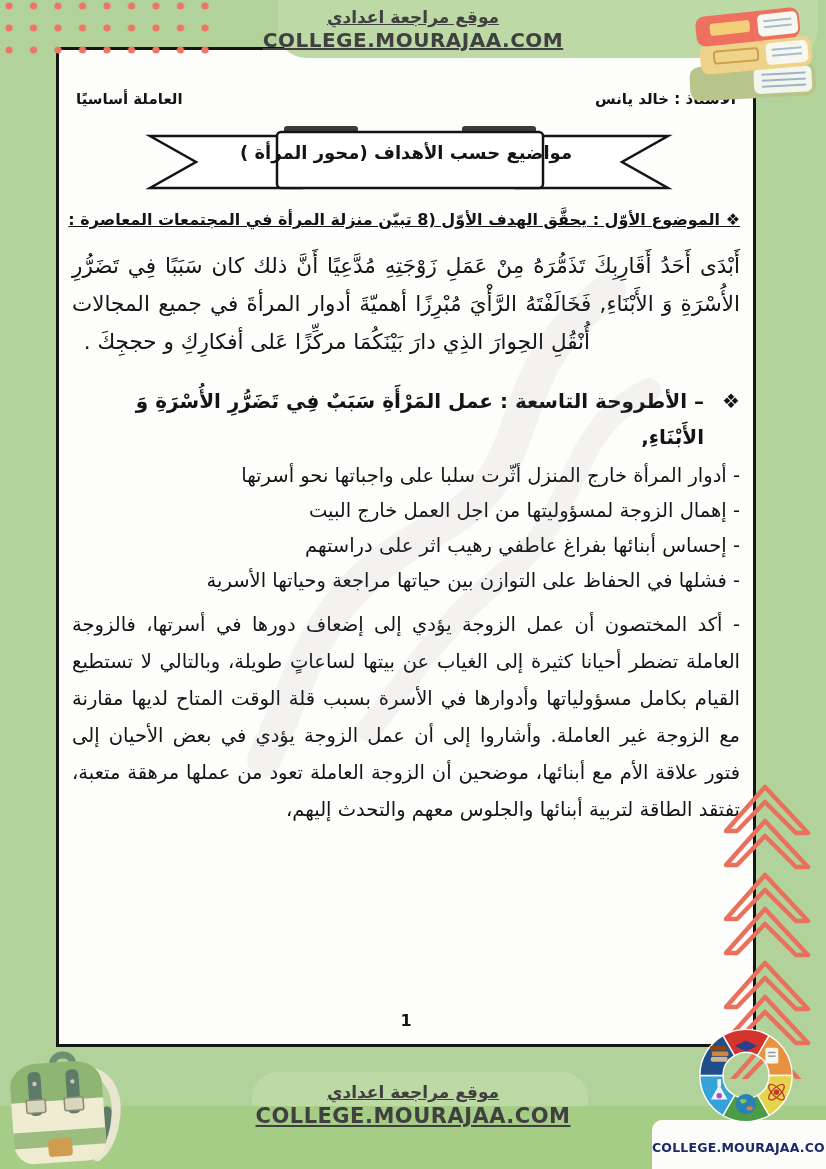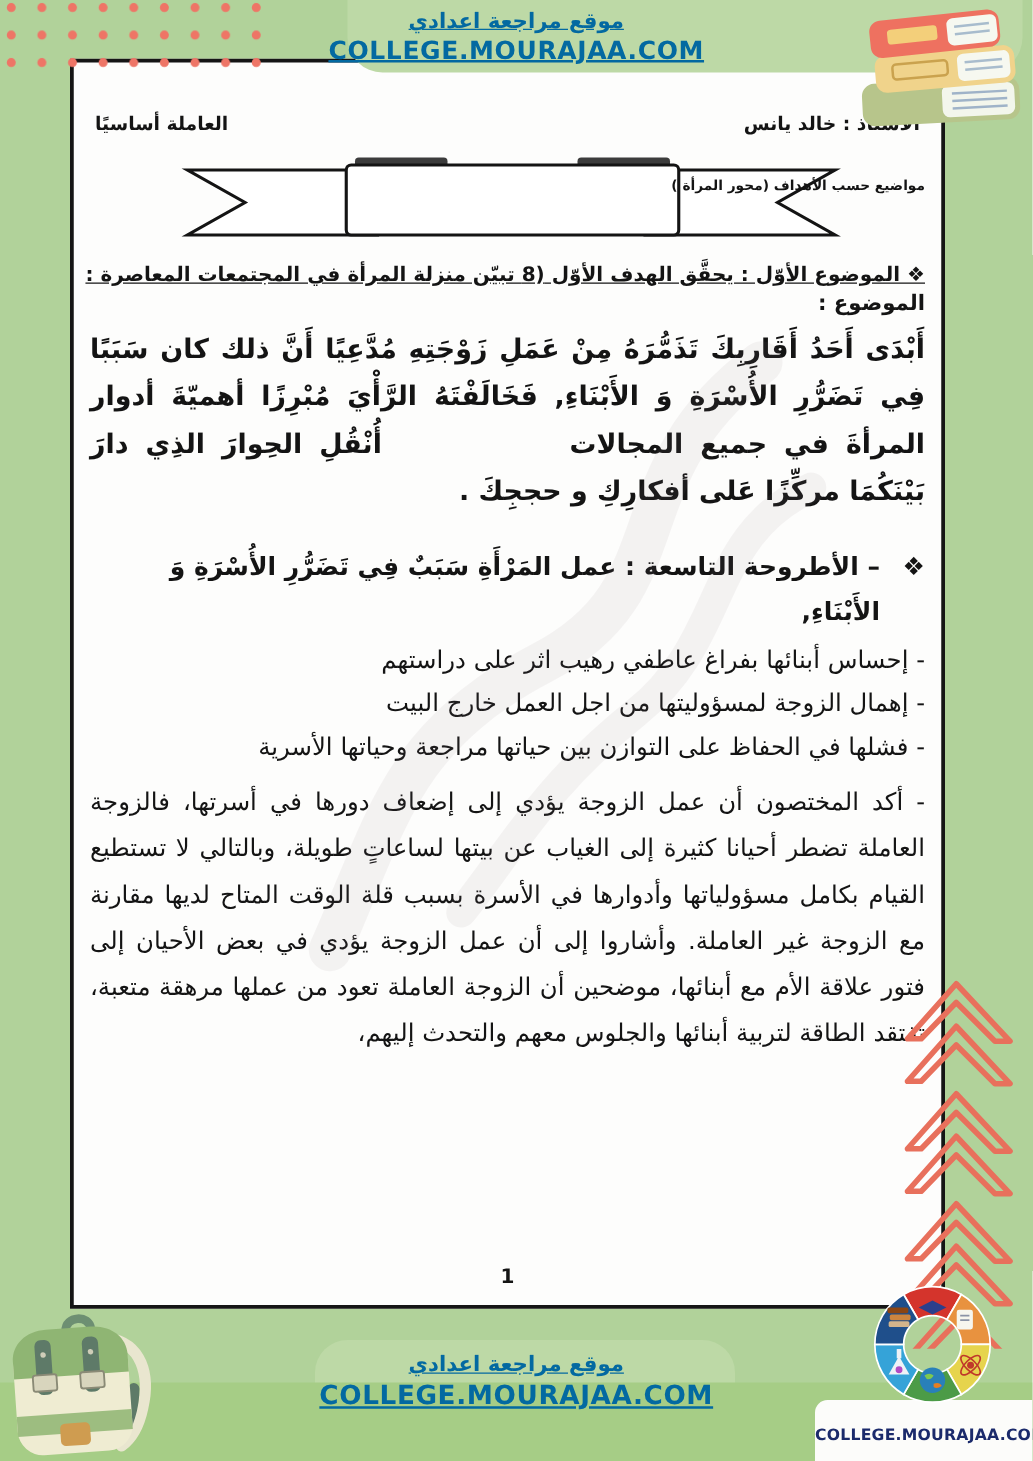--- a/index.html
+++ b/index.html
@@ -7,40 +7,40 @@
     width:826px;height:1169px;position:relative;overflow:hidden;
     background:#b1d29a;
     font-family:"DejaVu Sans", sans-serif;
   }
   
   .top-tab{position:absolute;left:278px;top:0;width:540px;height:58px;
     background:#bdd9a6;border-radius:0 0 28px 28px;z-index:2;}
   .site-header{position:absolute;left:0;top:7px;width:826px;text-align:center;z-index:4;color:#fff;}
   .site-header .t1{font-size:17px;font-weight:bold;}
   .site-header .t2{font-size:20px;font-weight:bold;letter-spacing:.5px;margin-top:1px;}
-  .site-header a, .site-footer a{color:#0369a1;text-decoration:underline;cursor:pointer;}
+  .site-header a, .site-footer a{color:#404040;text-decoration:underline;cursor:pointer;}
   .dots{position:absolute;left:4px;top:0;z-index:5;}
   .books{position:absolute;left:688px;top:4px;z-index:4;}
   
   .doc-page{position:absolute;left:56px;top:47px;width:700px;height:1000px;
     background:#fdfdfc;border:3px solid #151515;z-index:1;direction:rtl;
     padding:0 13px;box-sizing:border-box;color:#141414;}
   .watermark{position:absolute;left:120px;top:210px;opacity:.08;z-index:0;pointer-events:none;}
   .doc-head{display:flex;justify-content:space-between;padding:40px 4px 0 4px;
     font-size:15px;font-weight:bold;}
   
   .ribbon{position:relative;height:82px;margin-top:10px;}
   .ribbon svg{position:absolute;left:0;top:0;}
-  .ribbon-text{position:absolute;left:0;top:24px;width:100%;
-    font-size:11px;font-weight:bold;}
+  .ribbon-text{position:absolute;left:0;top:24px;width:100%;text-align:center;
+    font-size:18px;font-weight:bold;}
   
   .topic-heading{margin-top:10px;font-size:16px;font-weight:bold;text-decoration:underline;
     white-space:nowrap;}
   .topic-label{font-size:17px;font-weight:bold;margin-top:4px;}
-  .prompt{margin-top:8px;font-size:21.5px;font-weight:bold;line-height:38px;text-align:justify;}
+  .prompt{margin-top:18px;font-size:21.5px;font-weight:normal;line-height:38px;text-align:justify;}
   .gap{display:inline-block;width:150px;height:1px;}
   .thesis{display:flex;margin-top:22px;font-size:20px;font-weight:bold;line-height:36px;}
   .thesis .marker{width:36px;flex:0 0 36px;}
   .args{margin-top:4px;font-size:19.5px;line-height:34px;}
   .arg{margin-top:1px;}
   .expert{margin-top:8px;font-size:19.5px;line-height:37px;text-align:justify;}
   .pagenum{position:absolute;left:0;bottom:14px;width:100%;text-align:center;
     font-size:16px;font-weight:bold;direction:ltr;}
   
   .chevrons{position:absolute;left:718px;top:779px;z-index:6;}
@@ -121,37 +121,37 @@
       <polygon points="230,18 78,18 124,44 78,70 230,70" fill="#ffffff" stroke="#141414" stroke-width="2.5"></polygon>
       <polygon points="444,18 596,18 550,44 596,70 444,70" fill="#ffffff" stroke="#141414" stroke-width="2.5"></polygon>
       <rect x="212" y="8" width="74" height="10" rx="3" fill="#3c3c3c"></rect>
       <rect x="390" y="8" width="74" height="10" rx="3" fill="#3c3c3c"></rect>
       <rect x="205" y="14" width="266" height="56" rx="4" fill="#ffffff" stroke="#141414" stroke-width="2.5"></rect>
     </svg>
     <div class="ribbon-text">مواضيع حسب الأهداف (محور المرأة )</div>
   </div>
 
   <div class="topic-heading">❖ الموضوع الأوّل : يحقَّق الهدف الأوّل ‎8)‎ تبيّن منزلة المرأة في المجتمعات المعاصرة :</div>
-  <div class="topic-label">الموضوع :</div>
 
   <div class="prompt">
     <span>أَبْدَى أَحَدُ أَقَارِبِكَ تَذَمُّرَهُ مِنْ عَمَلِ زَوْجَتِهِ مُدَّعِيًا أَنَّ ذلك كان سَبَبًا فِي تَضَرُّرِ الأُسْرَةِ وَ الأَبْنَاءِ, فَخَالَفْتَهُ الرَّأْيَ مُبْرِزًا أهميّةَ أدوار المرأةَ في جميع المجالات</span><span class="gap"></span><span>أُنْقُلِ الحِوارَ الذِي دارَ بَيْنَكُمَا مركِّزًا عَلى أفكارِكِ و حججِكَ .</span>
   </div>
 
   <div class="thesis">
     <span class="marker">❖</span>
     <div class="thesis-text">
       <span>– الأطروحة التاسعة :</span>
       <span>عمل المَرْأَةِ سَبَبٌ فِي تَضَرُّرِ الأُسْرَةِ وَ الأَبْنَاءِ,</span>
     </div>
   </div>
 
   <div class="args">
+    <div class="arg">- أدوار المرأة خارج المنزل أثّرت سلبا على واجباتها نحو أسرتها</div>
+    <div class="arg">-  إهمال الزوجة لمسؤوليتها من اجل العمل خارج البيت</div>
     <div class="arg">- إحساس أبنائها بفراغ عاطفي رهيب اثر على دراستهم</div>
-    <div class="arg">-  إهمال الزوجة لمسؤوليتها من اجل العمل خارج البيت</div>
     <div class="arg">- فشلها في  الحفاظ على التوازن بين حياتها مراجعة وحياتها الأسرية</div>
   </div>
 
   <div class="expert">- أكد المختصون أن عمل الزوجة يؤدي إلى إضعاف دورها في أسرتها، فالزوجة العاملة تضطر أحيانا كثيرة إلى الغياب عن بيتها لساعاتٍ طويلة، وبالتالي لا تستطيع القيام بكامل مسؤولياتها وأدوارها في الأسرة بسبب قلة الوقت المتاح لديها مقارنة مع الزوجة غير العاملة. وأشاروا إلى أن عمل الزوجة يؤدي في بعض الأحيان إلى فتور علاقة الأم مع أبنائها، موضحين أن الزوجة العاملة تعود من عملها مرهقة متعبة، تفتقد الطاقة لتربية أبنائها والجلوس معهم والتحدث إليهم،</div>
 
   <div class="pagenum">1</div>
 </div>
 
 <svg class="chevrons" width="106" height="300" viewBox="0 0 106 300">
   <g fill="none" stroke="#e8705c" stroke-width="4.5" stroke-linejoin="round">

